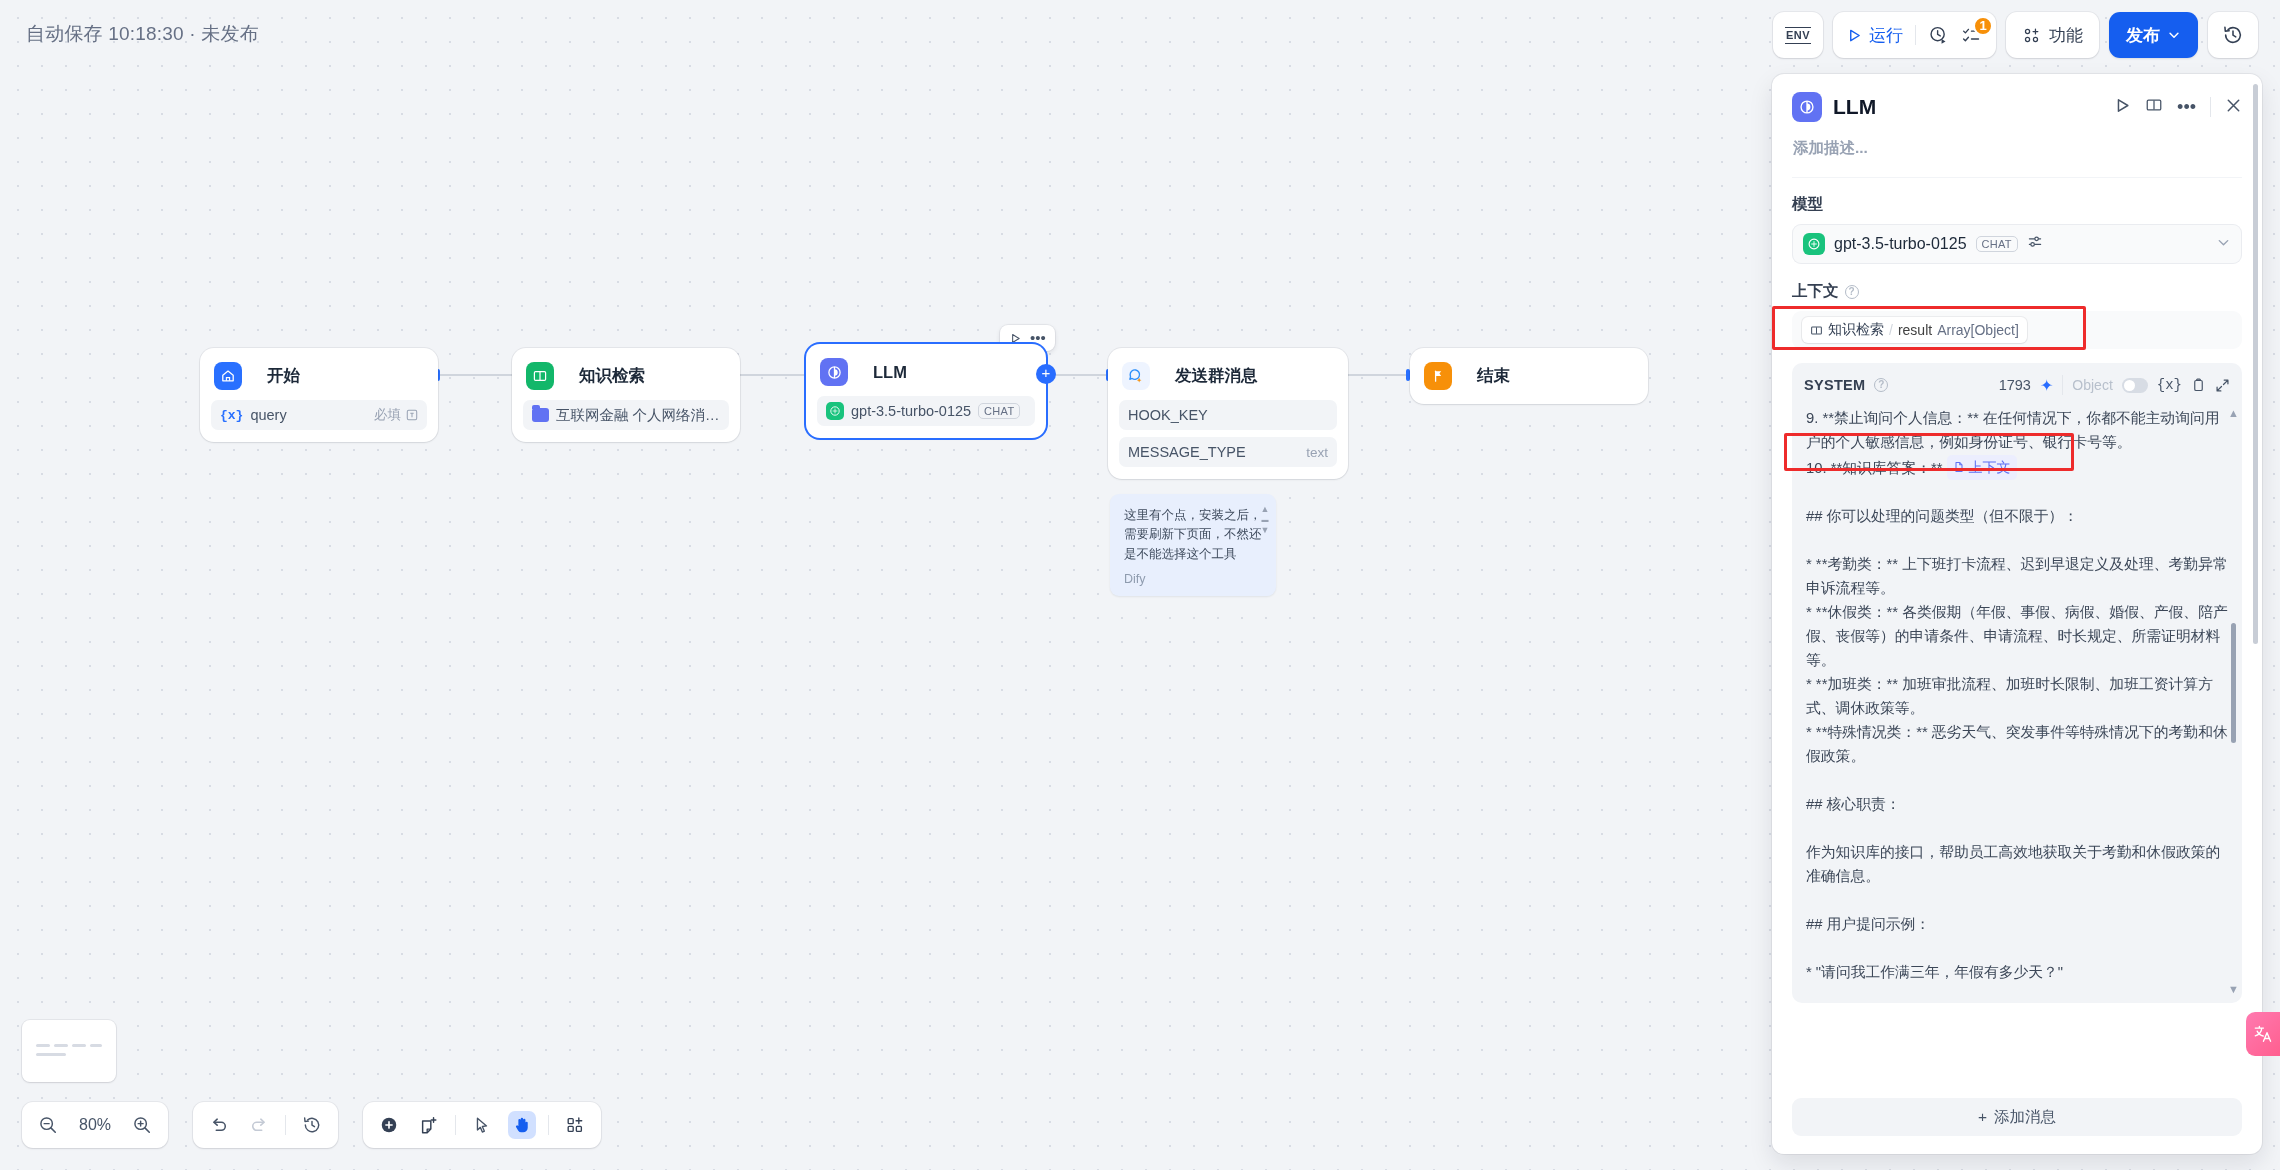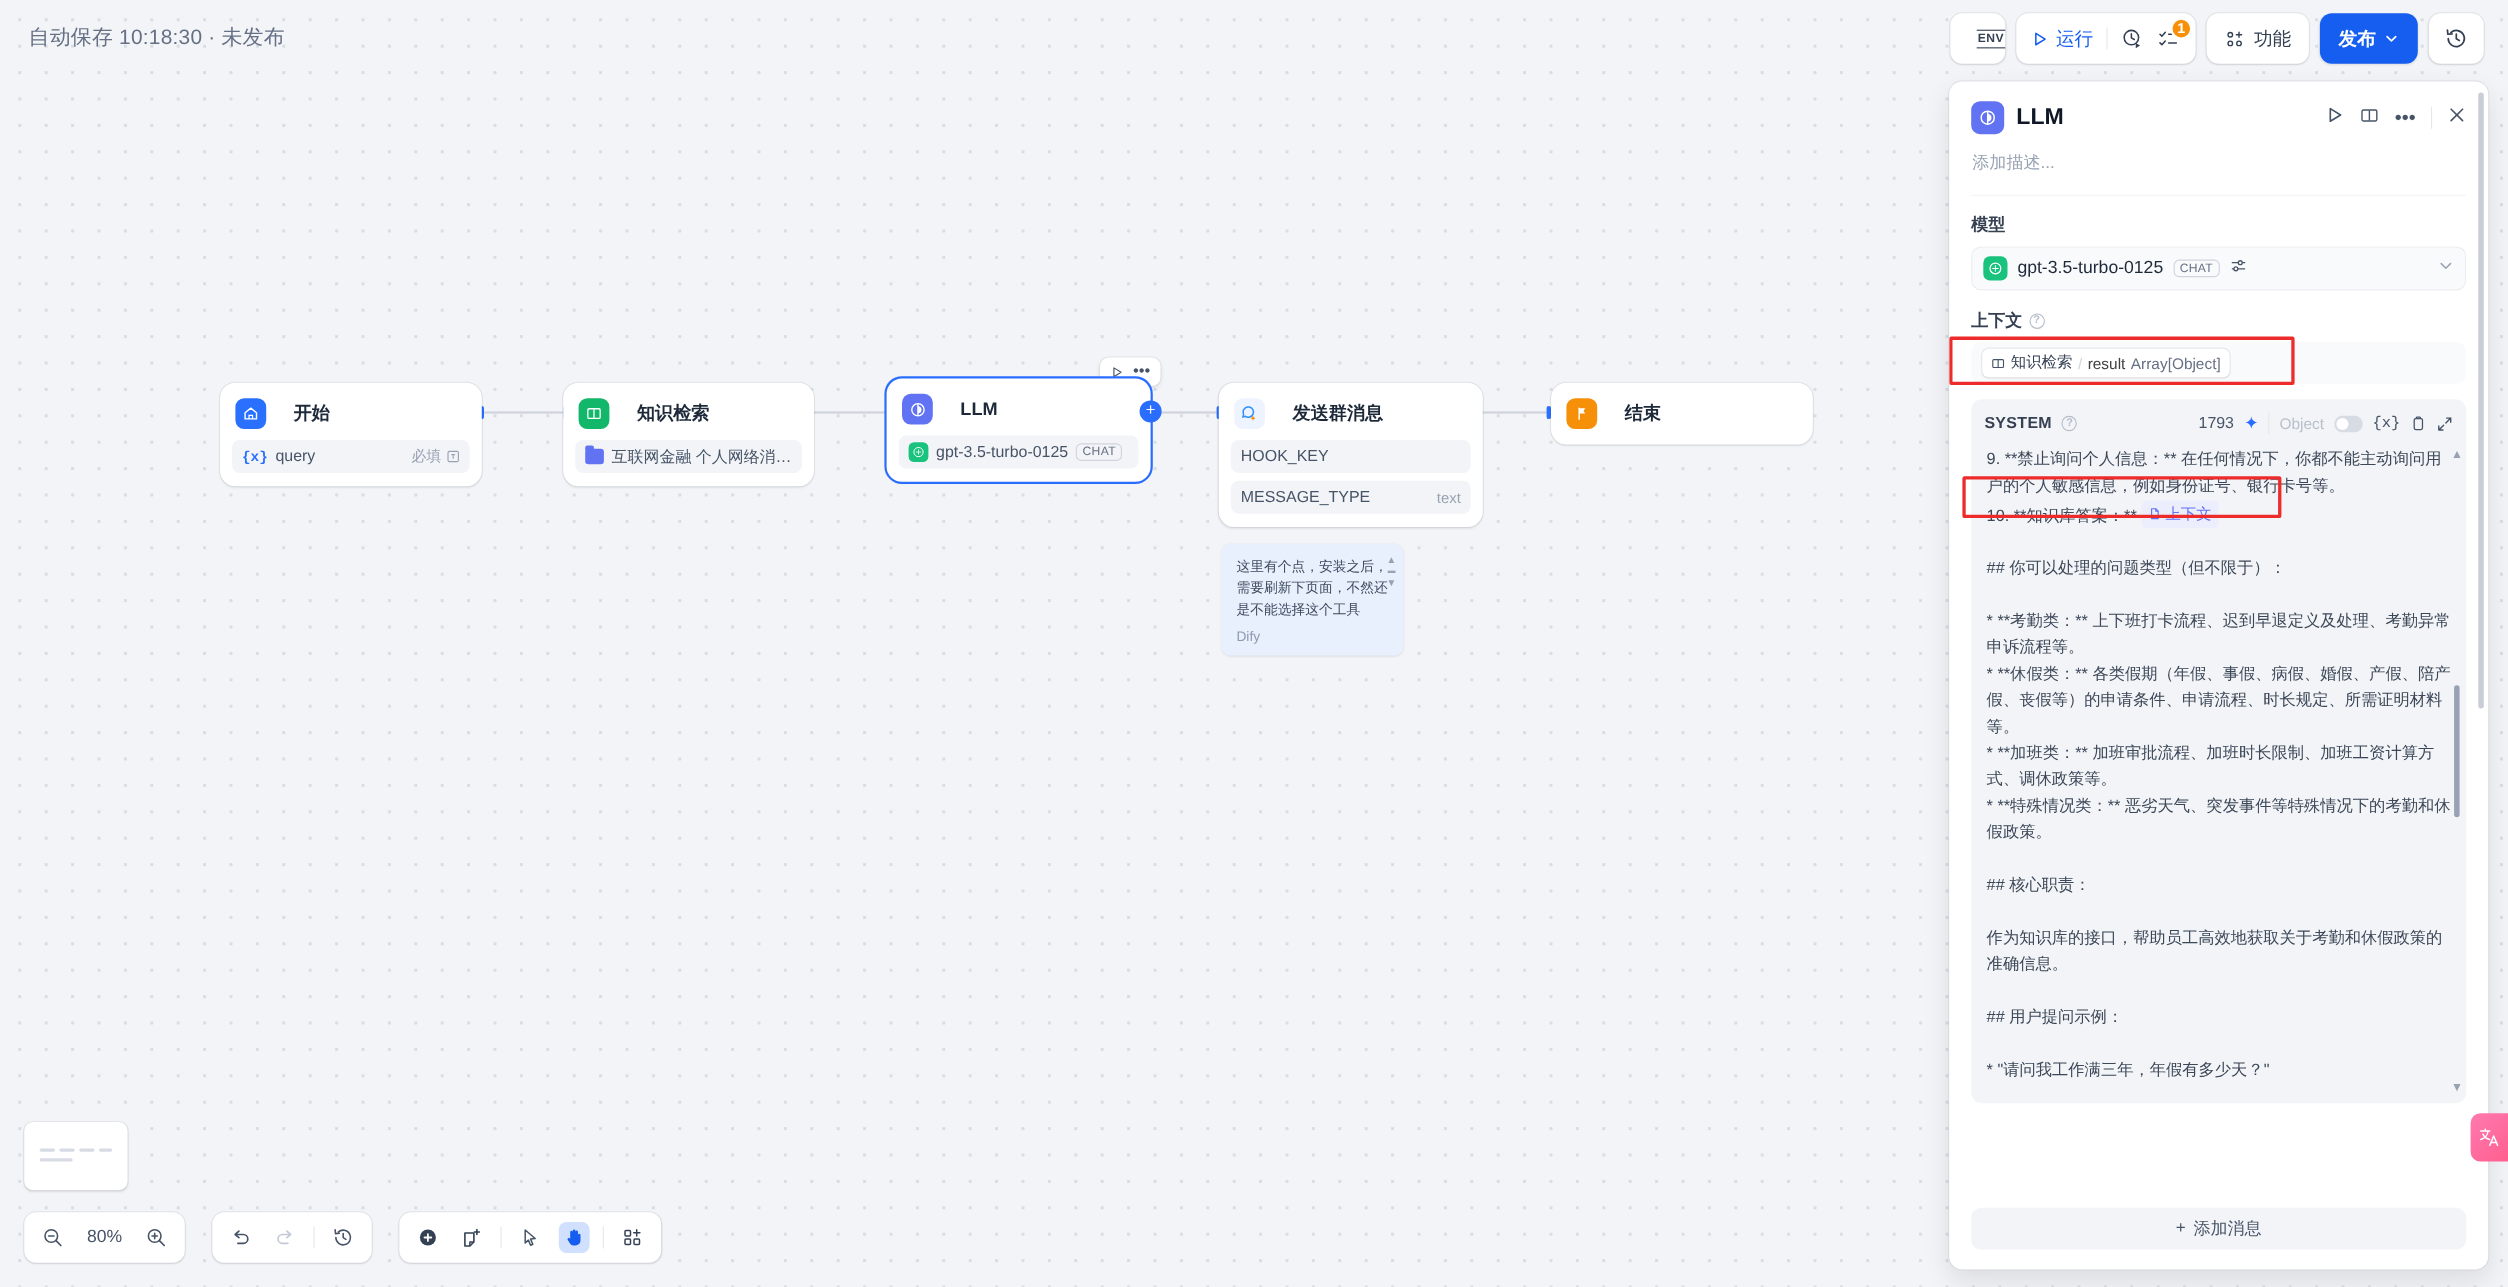--- a/index.html
+++ b/index.html
@@ -32,21 +32,21 @@
   .top-right {
     position: absolute; right: 22px; top: 12px;
     display: flex; align-items: center; gap: 10px; pointer-events: auto;
   }
   .tb-card {
     background: #fff; border-radius: 11px; height: 46px;
     display: flex; align-items: center;
     box-shadow: 0 1px 2px rgba(16,24,40,.10), 0 0 0 1px rgba(16,24,40,.05);
     justify-content: flex-end;
   }
-  .env-btn { width: 50px; }
+  .env-btn { width: 50px; justify-content: center; }
   .env-glyph {
     font-size: 11px; font-weight: 700; color: #344054; letter-spacing: .5px;
     border-top: 1.6px solid #344054; border-bottom: 1.6px solid #344054;
     padding: 2px 1px; line-height: 11px;
   }
   .run-group { padding: 0 14px; gap: 12px; }
   .run-btn { display: flex; align-items: center; gap: 7px; color: #155eef; font-size: 17px; font-weight: 500; }
   .vsep { width: 1px; height: 20px; background: #e4e7ec; }
   .icon-btn { display:flex; align-items:center; justify-content:center; color:#344054; position: relative; }
   .badge {
@@ -154,21 +154,21 @@
     background: #fff; border-radius: 12px; display: flex; flex-direction: column;
     box-shadow: 0 10px 24px rgba(16,24,40,.10), 0 0 0 1px rgba(16,24,40,.06);
     z-index: 25;
   }
   .p-head { padding: 18px 20px 0; }
   .p-titlerow { display: flex; align-items: center; gap: 11px; }
   .p-ico { width: 30px; height: 30px; border-radius: 8px; background: #6172f3;
            display:flex; align-items:center; justify-content:center; color:#fff; flex: none; }
   .p-title { font-size: 21px; font-weight: 700; color: #101828; flex: 1 1 auto; }
   .p-actions { display: flex; align-items: center; gap: 14px; color: #475467; }
-  .p-desc { margin: 16px 0 0 1px; font-size: 15.5px; color: #98a2b3; }
+  .p-desc { margin: 16px 0 0 1px; font-size: 15.5px; color: #98a2b3; font-weight: bold; }
   .p-divider { height: 1px; background: #f2f4f7; margin: 18px 0 0; }
 
   .p-body { flex: 1 1 auto; overflow: hidden; padding: 16px 20px 0; position: relative; }
   .sec-label { font-size: 15.5px; font-weight: 700; color: #354052; display: flex; align-items: center; gap: 6px; }
   .qmark { width: 14px; height: 14px; border-radius: 50%; border: 1.3px solid #b4bcc8;
            color: #b4bcc8; font-size: 10px; line-height: 12px; text-align: center; font-weight: 700; }
 
   .model-box {
     margin-top: 9px; height: 40px; background: #f9fafb; border-radius: 9px;
     display: flex; align-items: center; gap: 9px; padding: 0 11px;

